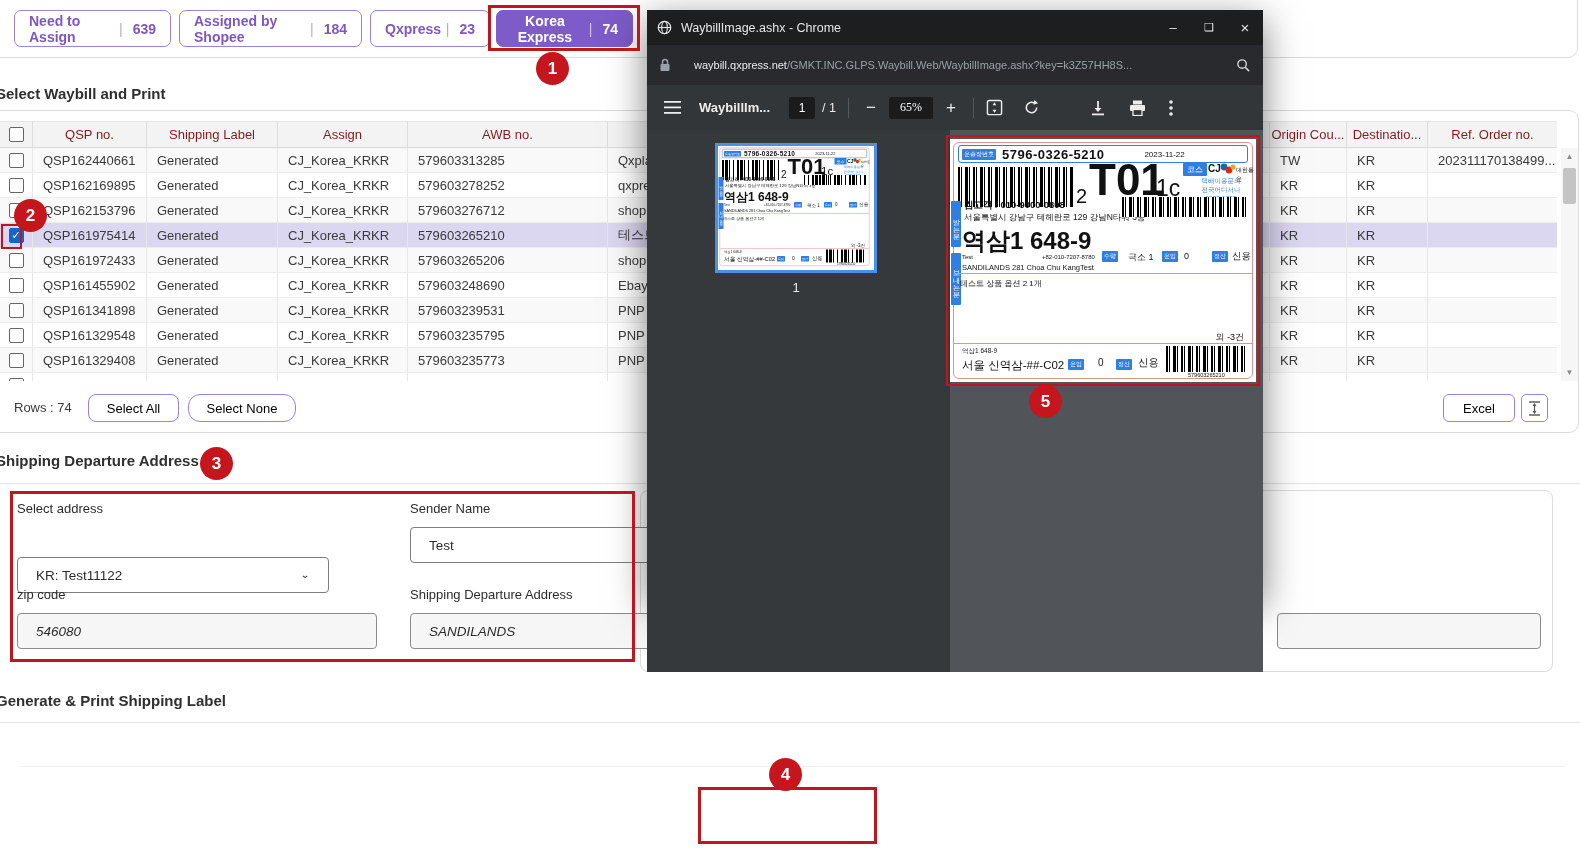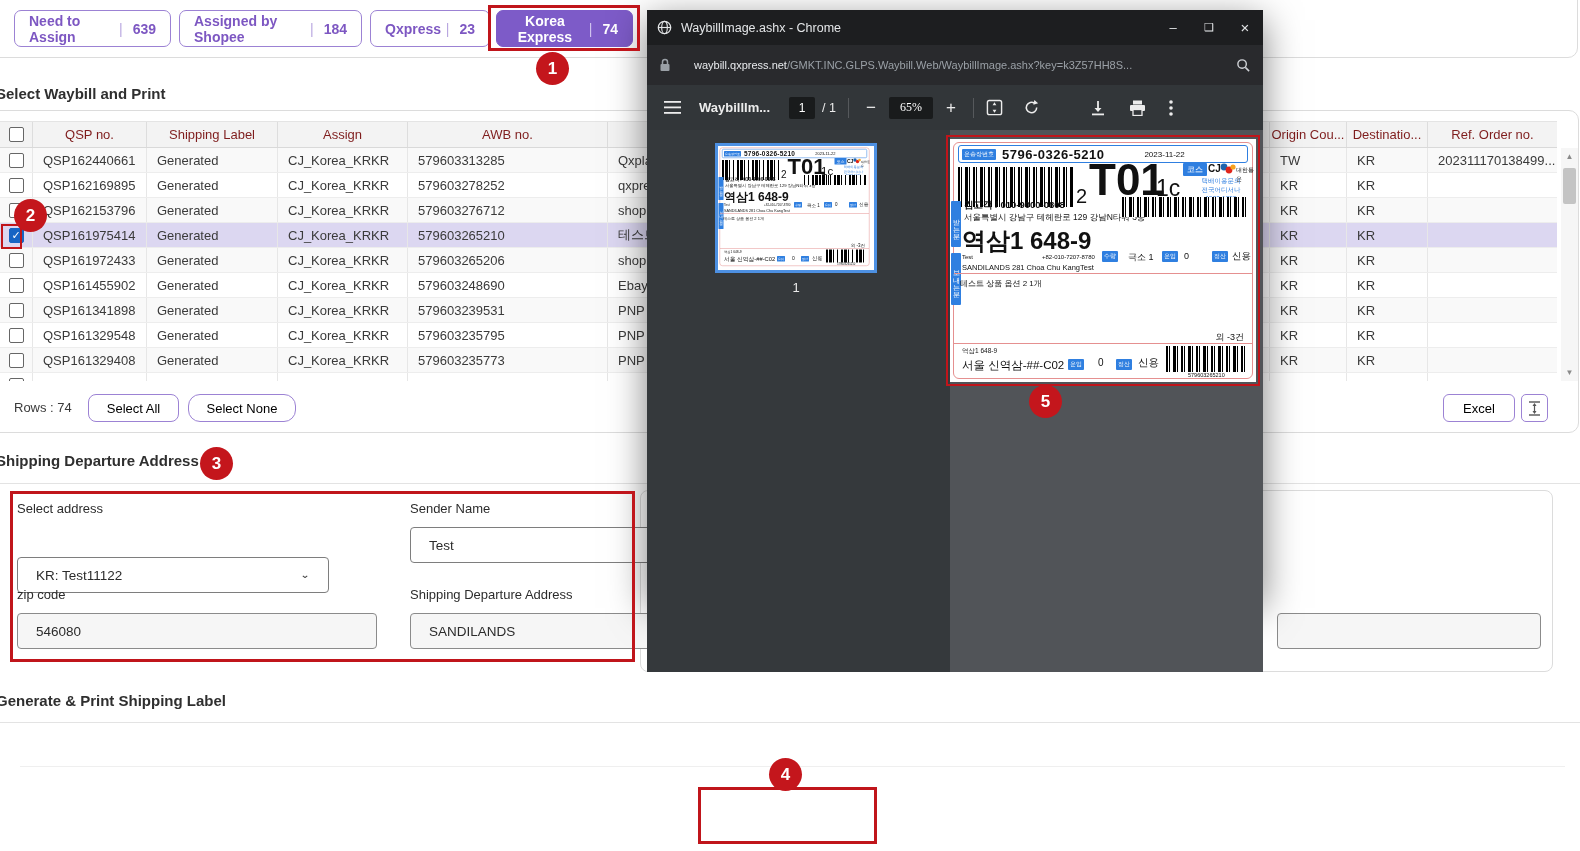--- a/index.html
+++ b/index.html
@@ -46,21 +46,21 @@
 
   
   .pill-btn { position:absolute; height:28px; border:1px solid #9c82d4; border-radius:8px; background:#fff; color:#000000;
               font-size:13px; display:flex; align-items:center; justify-content:center; cursor:pointer; }
   .rows-label { position:absolute; font-size:13px; color:#3a3a3a; }
 
   
   .form-label { position:absolute; font-size:13px; color:#2c2c2c; }
   .fld { position:absolute; height:36px; border:1px solid #7e7e7e; border-radius:4px; background:#fff; display:flex; align-items:center;
          padding:0 18px; font-size:13.5px; color:#2c2c2c; }
-  .fld.ro { background:#f6f6f6; border-color:#8b8b8b; }
+  .fld.ro { background:#f6f6f6; border-color:#8b8b8b;font-style:italic; }
   .fld .chev { margin-left:auto; color:#444; font-size:12px; transform:scaleY(.8); }
   .right-panel { position:absolute; left:640px; top:490px; width:913px; height:182px; border:1px solid #dcdcdc; border-radius:8px; }
 
   
   .print-btn { position:absolute; left:707px; top:793px; width:161px; height:46px; background:#7d57c2; border:none; border-radius:4px;
                color:#fff; font-size:14px; font-weight:bold; font-family:"Liberation Sans",sans-serif; cursor:pointer; }
 
   
   .popup { position:absolute; left:647px; top:10px; width:616px; height:588px; z-index:40; box-shadow:0 10px 35px rgba(0,0,0,.5); }
   .titlebar { position:absolute; left:0; top:0; width:100%; height:35px; background:#1d1e20; display:flex; align-items:center; padding:0 10px; }

